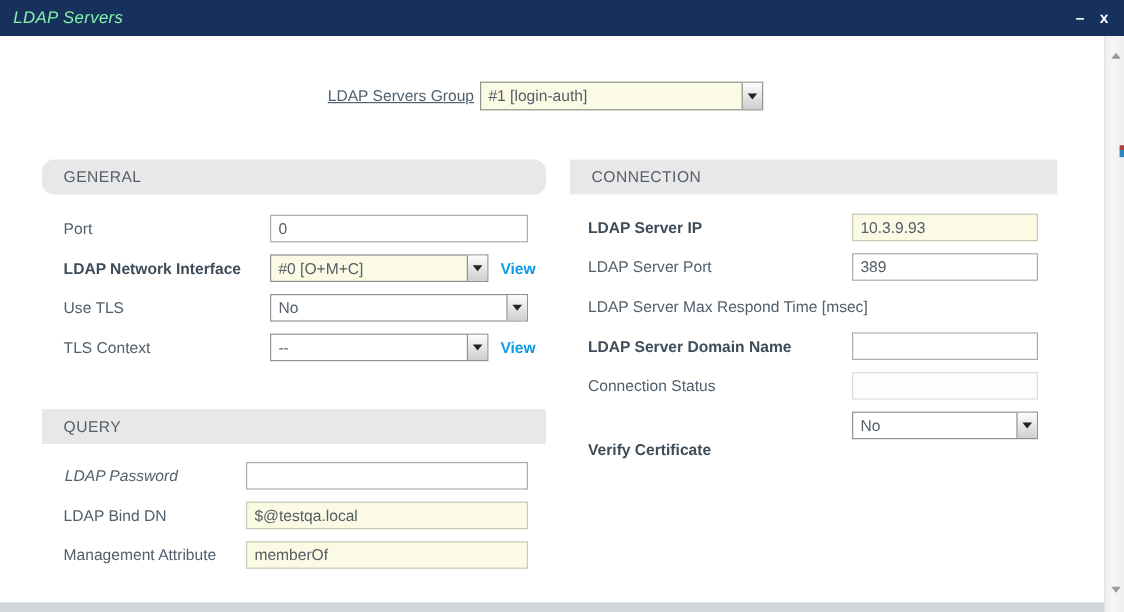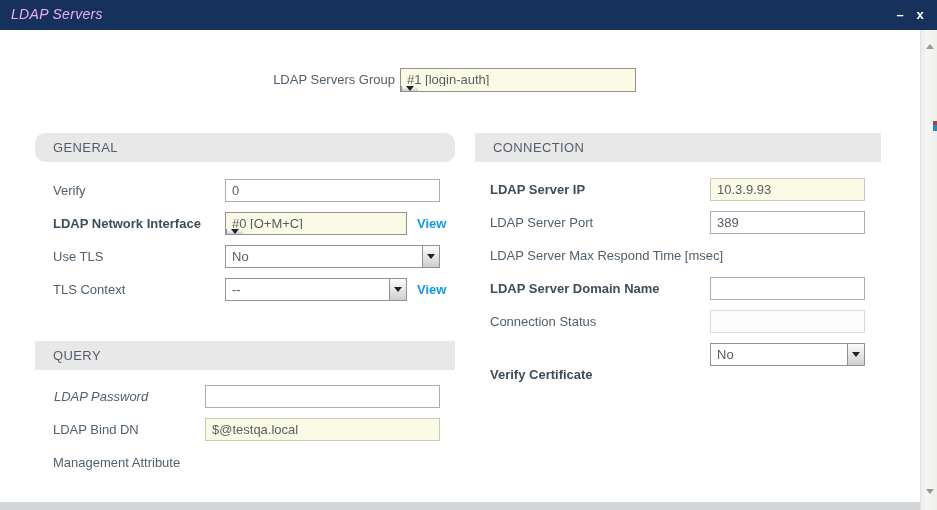--- a/index.html
+++ b/index.html
@@ -8,21 +8,21 @@
     position:relative; width:937px; height:510px; background:#ffffff;
     overflow:hidden; font-family:"Liberation Sans", sans-serif;
   }
   
   .titlebar {
     position:absolute; left:0; top:0; width:937px; height:30px;
     background:#16325C;
   }
   .title-text {
     position:absolute; left:11px; top:6px; font-size:14px; font-style:italic;
-    color:#f0abfc; letter-spacing:0.3px;
+    color:#86efac; letter-spacing:0.3px;
   }
   .win-btn {
     position:absolute; top:5px; width:18px; height:20px; color:#ffffff;
     font-size:13px; font-weight:bold; text-align:center; line-height:20px;
     cursor:pointer;
   }
   .btn-min { right:28px; }
   .btn-close { right:8px; }
   
   .lbl {
@@ -40,21 +40,21 @@
     font-family:"Liberation Sans", sans-serif; font-size:13px; color:#555e66;
     padding:0 6px; outline:none;
   }
   .txt.cream { background:#FBFBE5; border-color:#C9C9B8; }
   .txt.disabled { border-color:#DBDBDB; background:#FDFDFD; }
   
   .combo {
     position:absolute; height:23px; border:1px solid #919191; background:#fff;
     display:flex; align-items:stretch; cursor:pointer;
   }
-  .combo.cream { background:#FBFBE5;flex-direction:column; }
+  .combo.cream { background:#FBFBE5; }
   .combo-text {
     flex:1; font-size:13px; color:#555e66; line-height:21px; padding-left:6px;
     overflow:hidden; white-space:nowrap;
   }
   .combo-btn {
     width:17px; border-left:1px solid #919191;
     background:linear-gradient(#FDFDFD, #E8E8E8 45%, #CFCFCF);
     display:flex; align-items:center; justify-content:center;
   }
   .tri-down {
@@ -97,31 +97,31 @@
 <body>
 
 <div class="screen">
 
   <div class="titlebar">
     <span class="title-text">LDAP Servers</span>
     <span class="win-btn btn-min">–</span>
     <span class="win-btn btn-close">x</span>
   </div>
 
-  <div class="lbl" style="left:150px; top:68px; width:245px; text-align:right;">LDAP Servers Group</div>
+  <div class="lbl" style="left:150px; top:68px; width:245px; text-align:right;text-decoration:underline;">LDAP Servers Group</div>
   <div class="combo cream" style="left:400px; top:68px; width:236px; height:24px;">
     <span class="combo-text" style="line-height:22px;">#1 [login-auth]</span>
     <span class="combo-btn">
         <span class="tri-down"></span>
       </span>
   </div>
 
   <div class="section-hdr" style="left:35px; top:133px; width:420px;border-radius:10px;">GENERAL</div>
 
-  <div class="lbl" style="left:53px; top:179px; width:168px;">Verify</div>
+  <div class="lbl" style="left:53px; top:179px; width:168px;">Port</div>
   <input class="txt" style="left: 225px; top: 179px; width: 215px;" value="0">
 
   <div class="lbl bold" style="left:53px; top:212px; width:168px;">LDAP Network Interface</div>
   <div class="combo cream" style="left:225px; top:212px; width:182px;justify-content:space-between;">
     <span class="combo-text">#0 [O+M+C]</span>
     <span class="combo-btn">
         <span class="tri-down"></span>
       </span>
   </div>
   <a class="view-link" style="left:417px; top:212px;">View</a>
@@ -145,20 +145,21 @@
 
   <div class="section-hdr" style="left:35px; top:341px; width:420px;">QUERY</div>
 
   <div class="lbl" style="left:54px; top:385px; width:150px;font-style:italic;">LDAP Password</div>
   <input class="txt" style="left: 205px; top: 385px; width: 235px;" value="">
 
   <div class="lbl" style="left:53px; top:418px; width:150px;">LDAP Bind DN</div>
   <input class="txt cream" style="left: 205px; top: 418px; width: 235px;" value="$@testqa.local">
 
   <div class="lbl" style="left:53px; top:451px; width:150px;">Management Attribute</div>
+  <input class="txt cream" style="left: 205px; top: 451px; width: 235px;" value="memberOf">
 
   <div class="section-hdr" style="left:475px; top:133px; width:406px;">CONNECTION</div>
 
   <div class="lbl bold" style="left:490px; top:178px; width:218px;">LDAP Server IP</div>
   <input class="txt cream" style="left: 710px; top: 178px; width: 155px;" value="10.3.9.93">
 
   <div class="lbl" style="left:490px; top:211px; width:218px;">LDAP Server Port</div>
   <input class="txt" style="left: 710px; top: 211px; width: 155px;" value="389">
 
   <div class="lbl" style="left:490px; top:244px; width:218px;">LDAP Server Max Respond Time [msec]</div>

